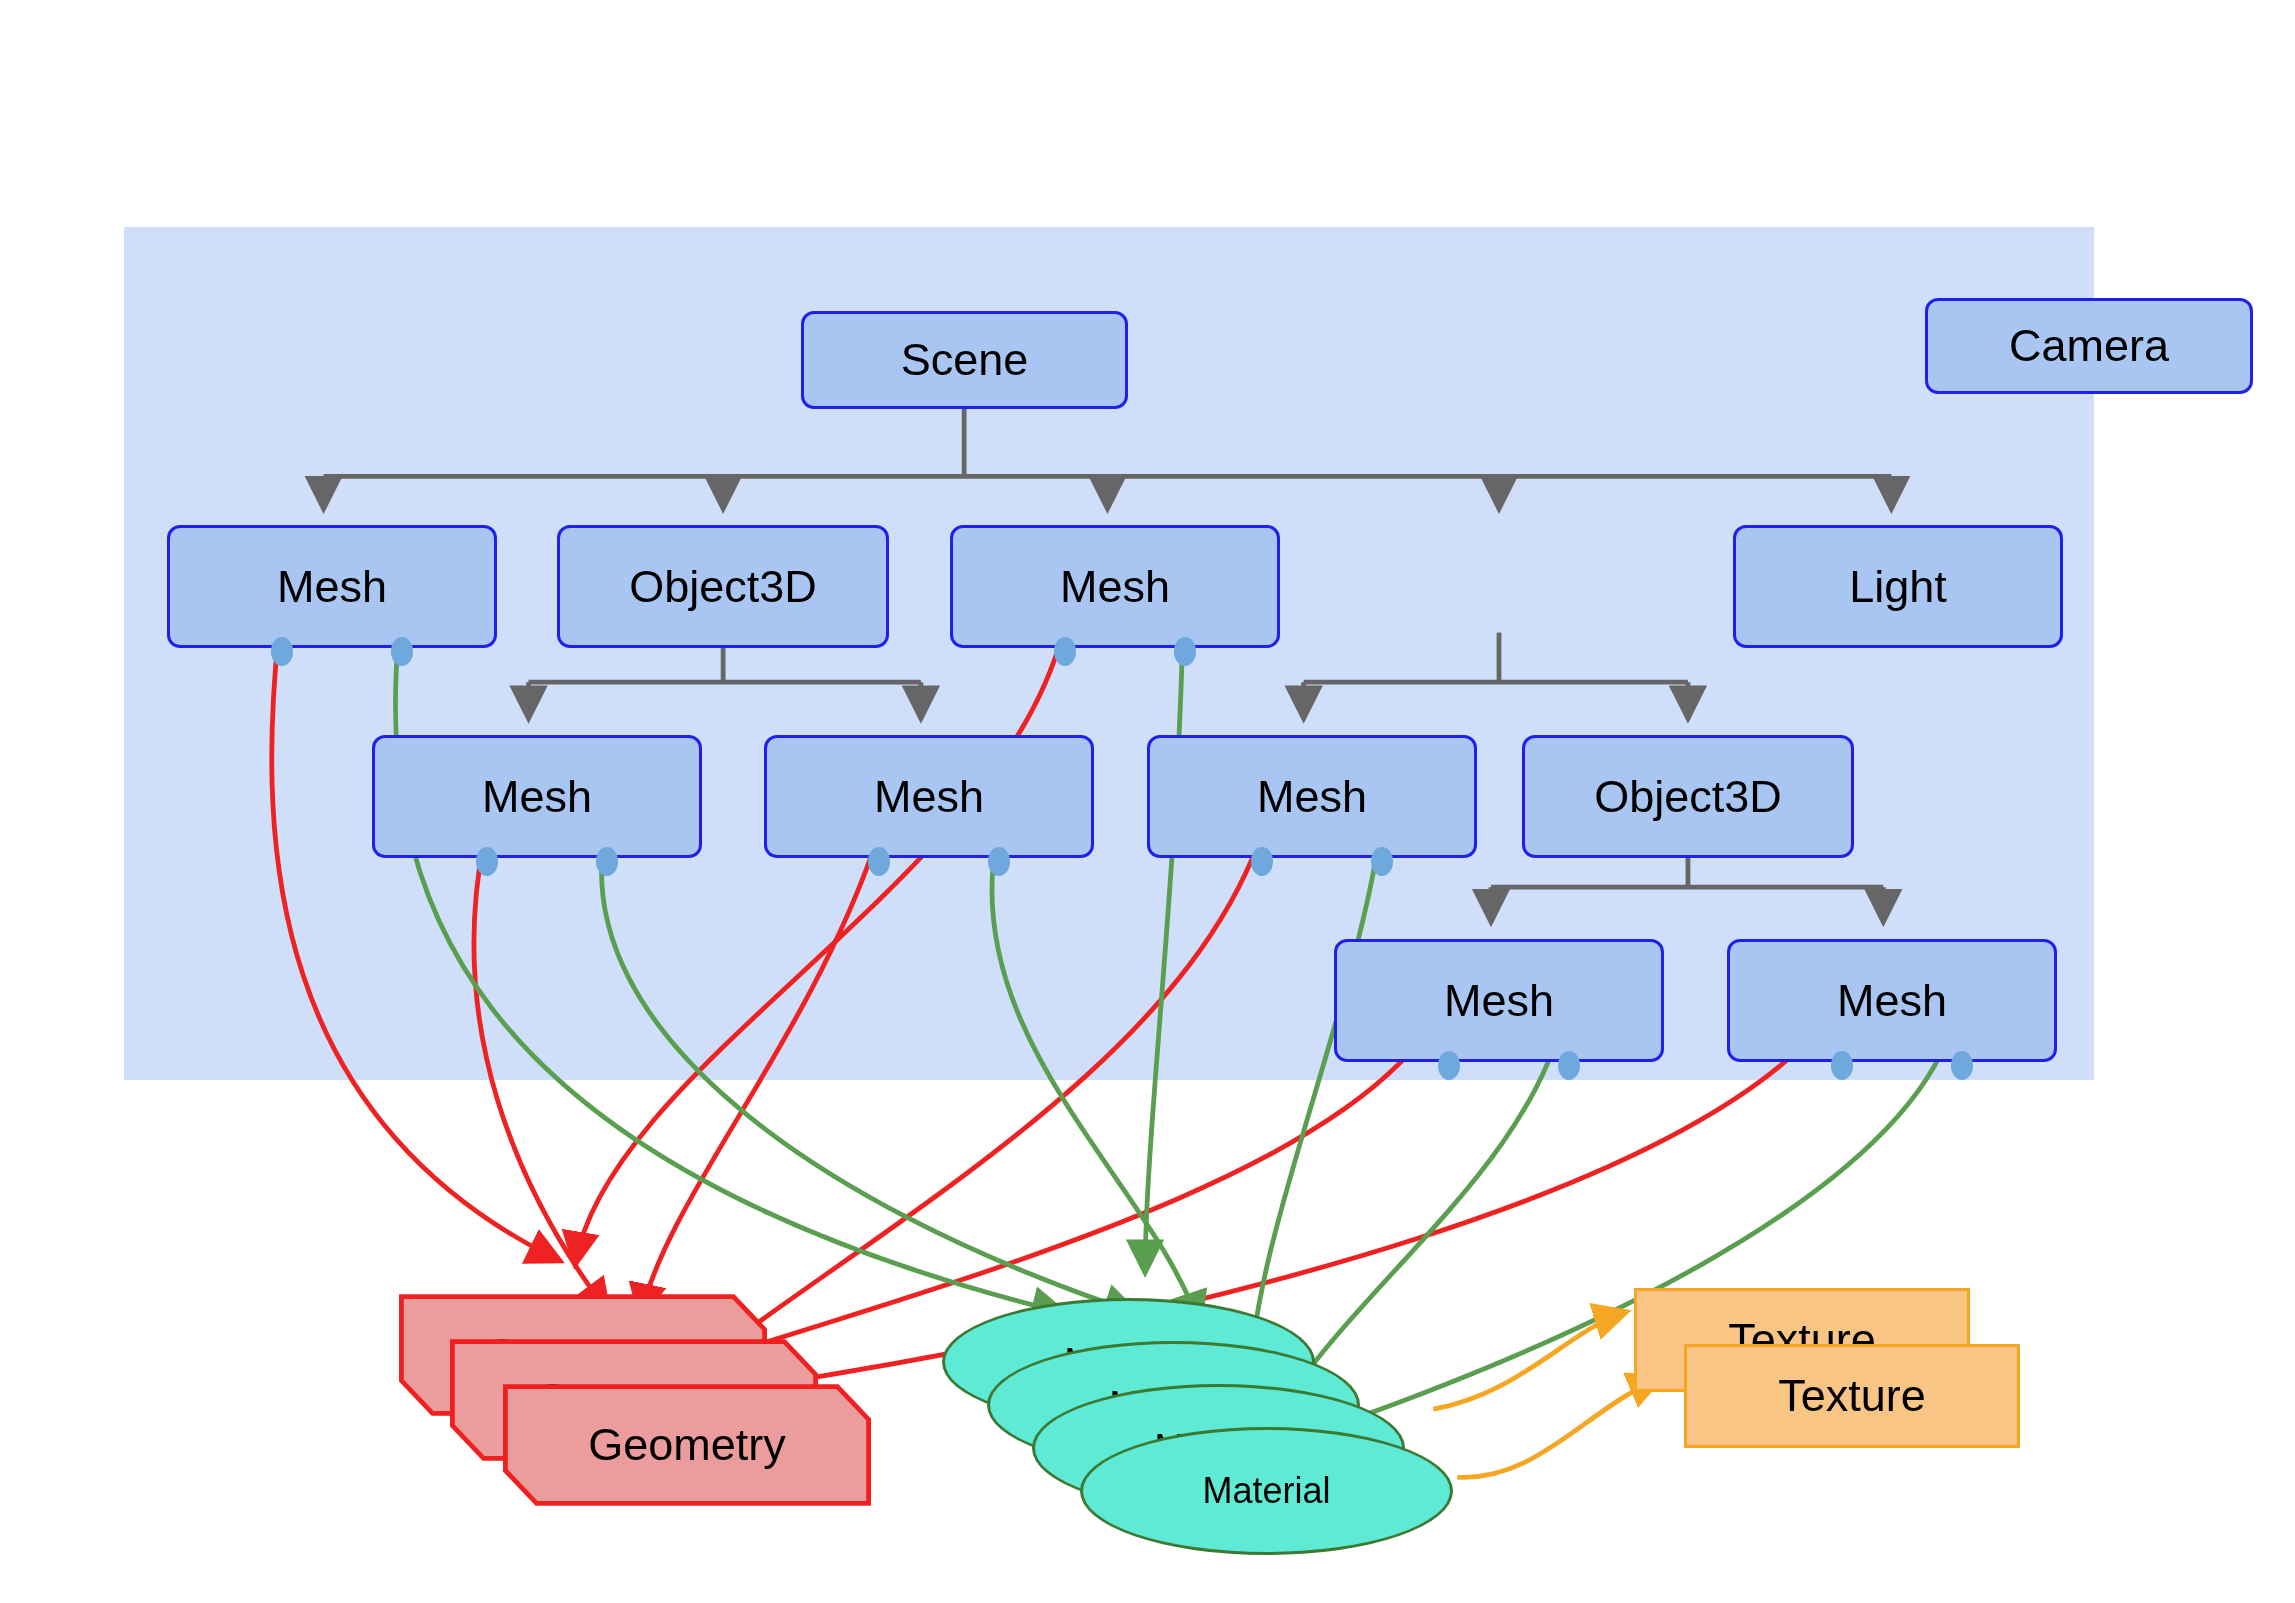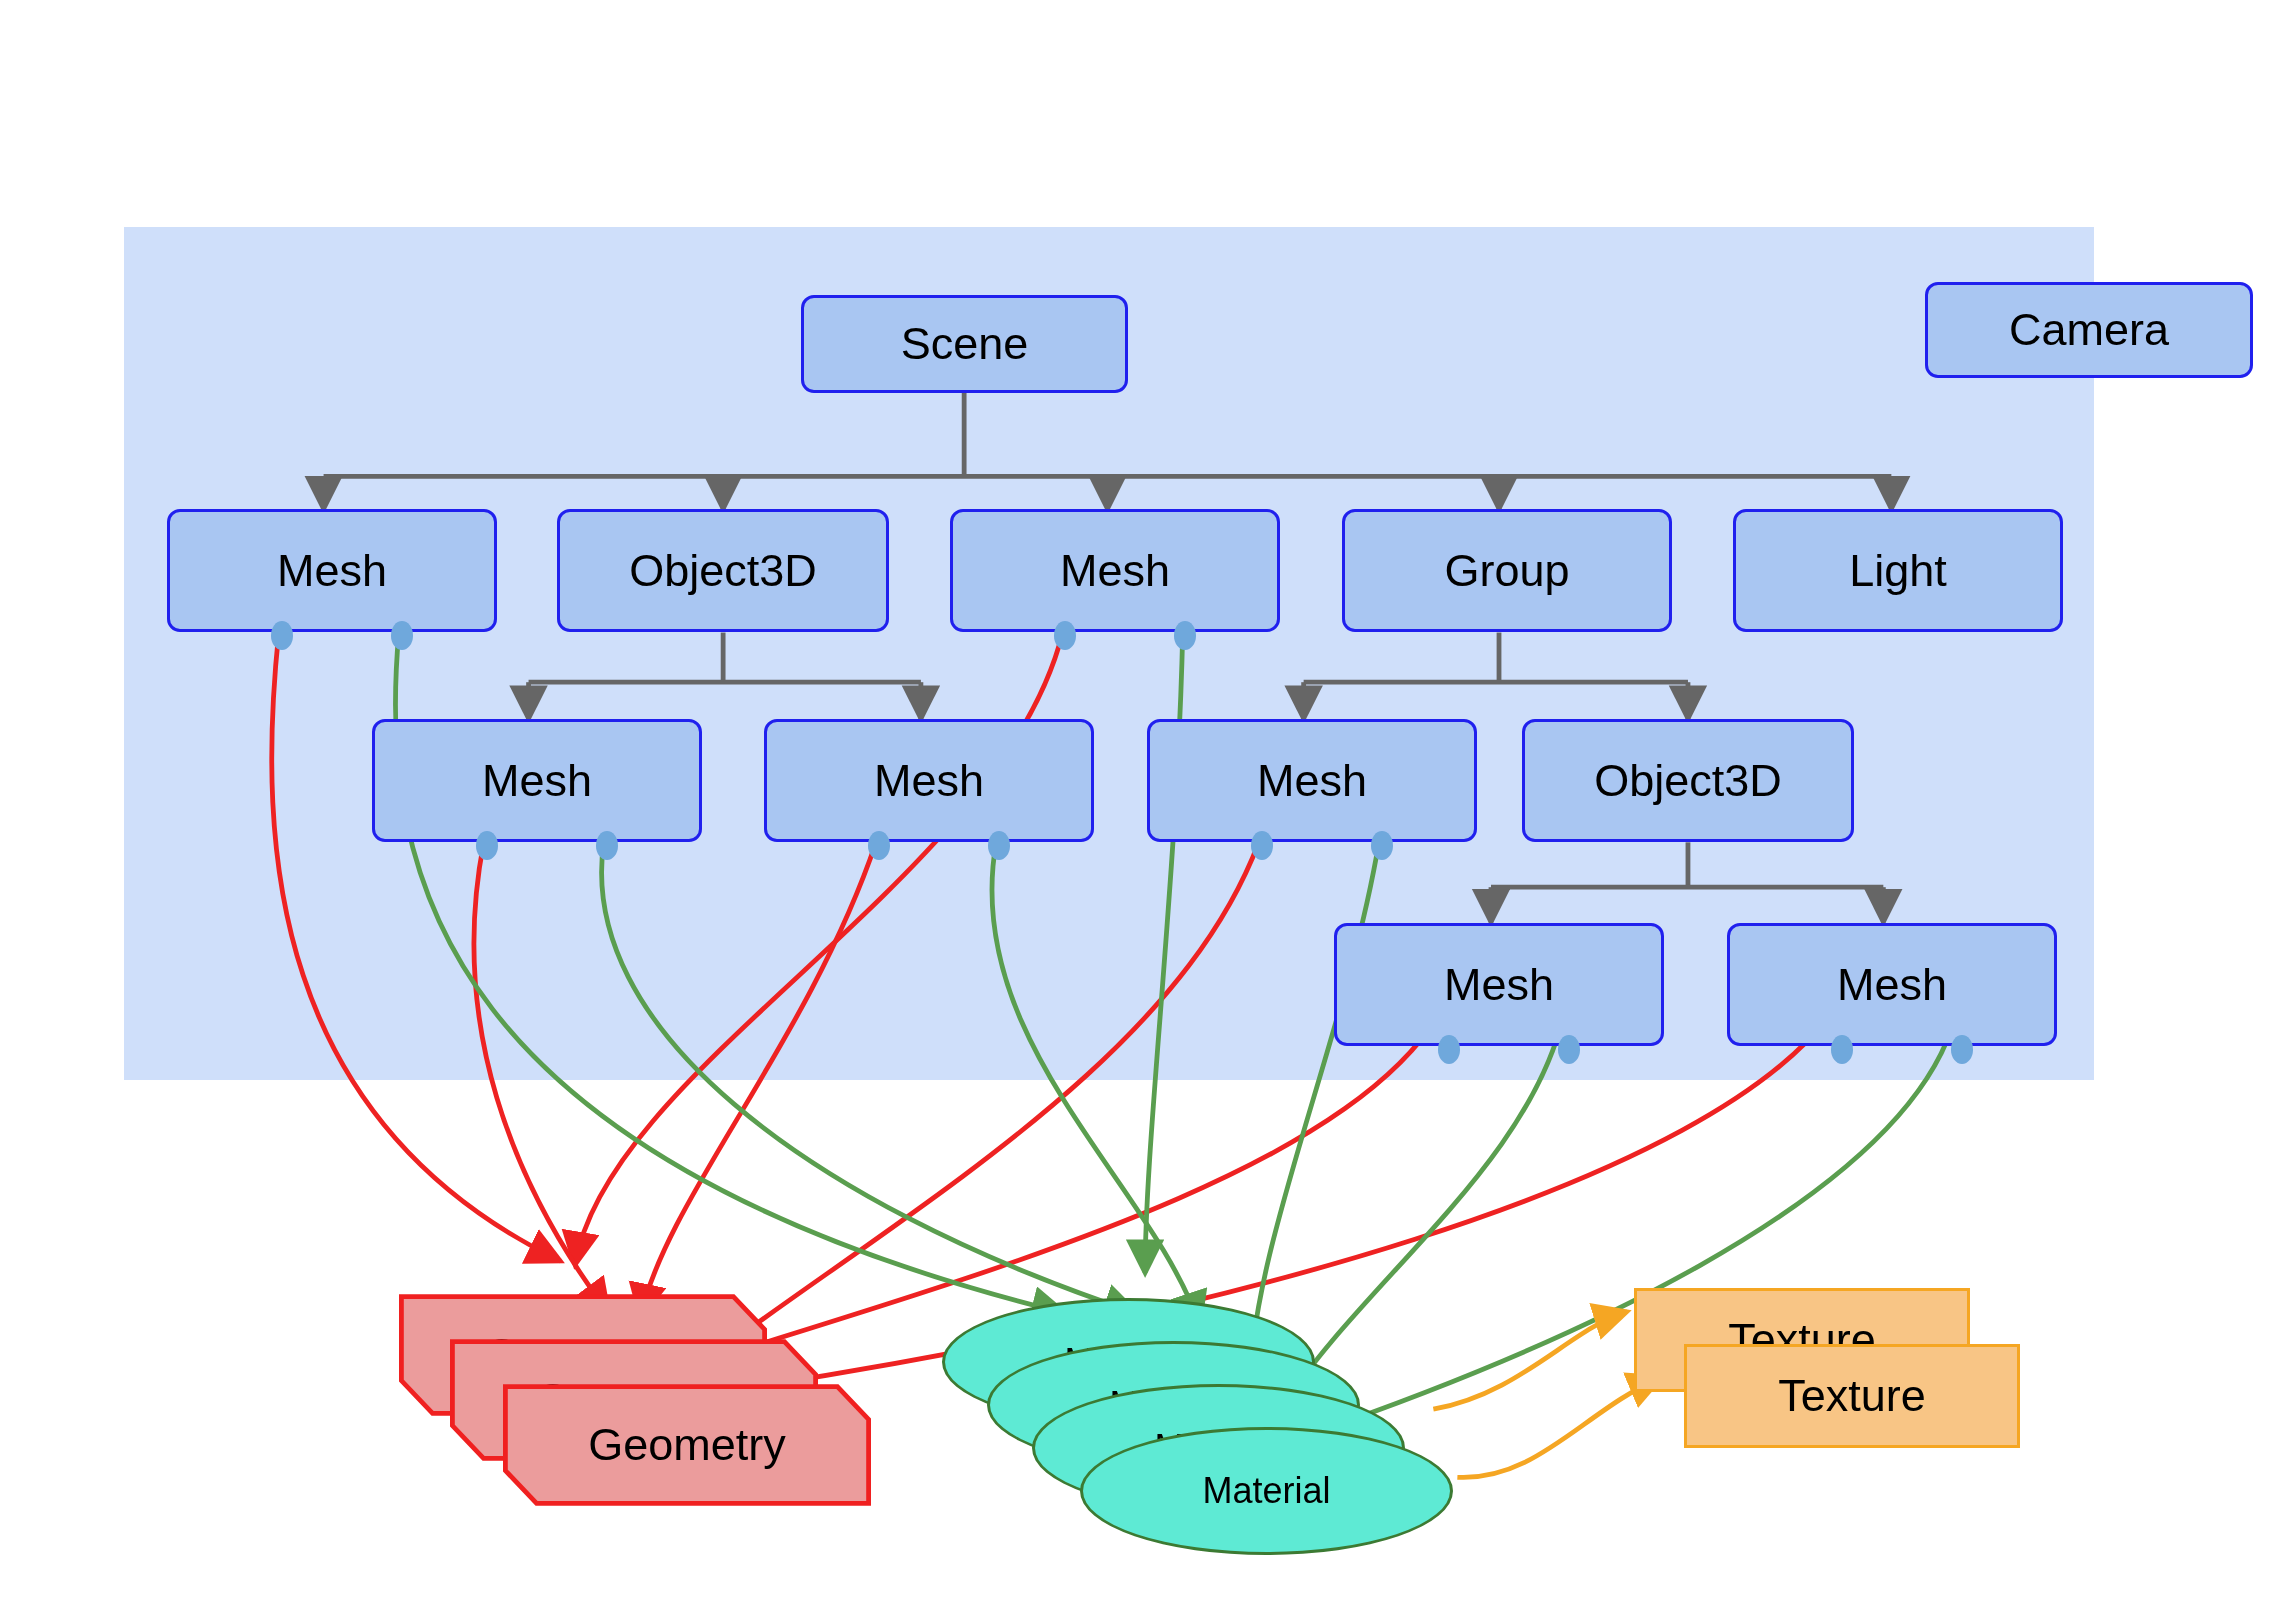--- a/index.html
+++ b/index.html
@@ -1,21 +1,21 @@
 <!DOCTYPE html>
 <html style="font-size:13px"><head>
 <meta charset="utf-8">
 <style>
   html,body{margin:0;padding:0;background:#ffffff;}
   body{width:2295px;height:1603px;font-family:"Liberation Sans",sans-serif;}
   #stage{position:relative;width:2295px;height:1603px;overflow:hidden;background:#ffffff;}
   #edges{position:absolute;left:0;top:0;width:2295px;height:1603px;}
   .scene-container{position:absolute;background:#cfdffa;}
   .node{position:absolute;box-sizing:border-box;display:flex;align-items:center;justify-content:center;text-align:center;color:#000000;}
-  .node-box{background:#a9c6f2;border:3.2px solid #2020ee;border-radius:13px;font-size:45px;}
+  .node-box{background:#a9c6f2;border:3.2px solid #2020ee;border-radius:13px;font-size:45px;margin-top:16px;}
   .node-ellipse{background:#5eead4;border:3.2px solid #3c7a33;border-radius:50%;font-size:36px;}
   .node-rect{background:#f8c585;border:3.2px solid #f5a623;font-size:45px;}
   .port{position:absolute;width:22.4px;height:29px;border-radius:50%;background:#6fa8dc;}
   .hexwrap{position:absolute;}
   .hexwrap svg{position:absolute;left:0;top:0;}
   .hexlabel{position:absolute;left:0;top:0;width:100%;height:100%;display:flex;align-items:center;justify-content:center;font-size:45px;color:#000;}
   .notewrap{position:absolute;text-align:center;}
   .notewrap svg{position:absolute;left:0;top:0;}
   .notelabel{position:absolute;left:0;top:0;width:100%;height:100%;display:flex;align-items:center;justify-content:center;font-size:45px;color:#000;}
 </style>
@@ -110,23 +110,20 @@
     <span class="port" style="left:221px;top:109px;"></span>
   </div>
   <div class="node node-box" style="left:557px;top:509px;width:332px;height:123px;">
     <span>Object3D</span>
   </div>
   <div class="node node-box" style="left:950px;top:509px;width:330px;height:123px;">
     <span>Mesh</span>
     <span class="port" style="left:101px;top:109px;"></span>
     <span class="port" style="left:221px;top:109px;"></span>
   </div>
-  <div class="node node-box" style="left:1342px;top:509px;width:330px;height:123px;">
-    <span>Group</span>
-  </div>
   <div class="node node-box" style="left:1733px;top:509px;width:330px;height:123px;">
     <span>Light</span>
   </div>
 
   <div class="node node-box" style="left:372px;top:719px;width:330px;height:123px;">
     <span>Mesh</span>
     <span class="port" style="left:101px;top:109px;"></span>
     <span class="port" style="left:221px;top:109px;"></span>
   </div>
   <div class="node node-box" style="left:764px;top:719px;width:330px;height:123px;">

